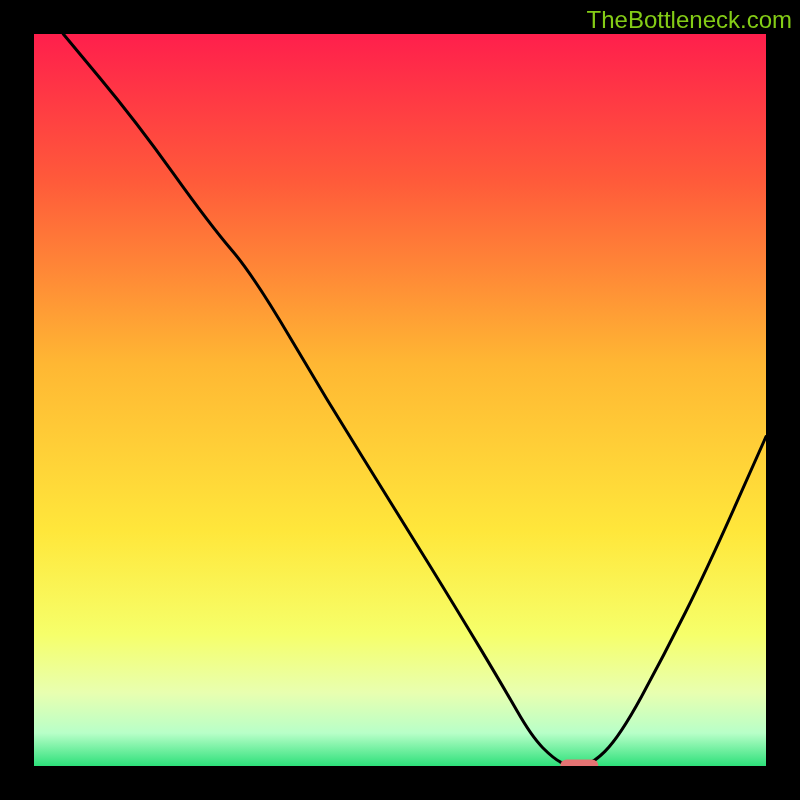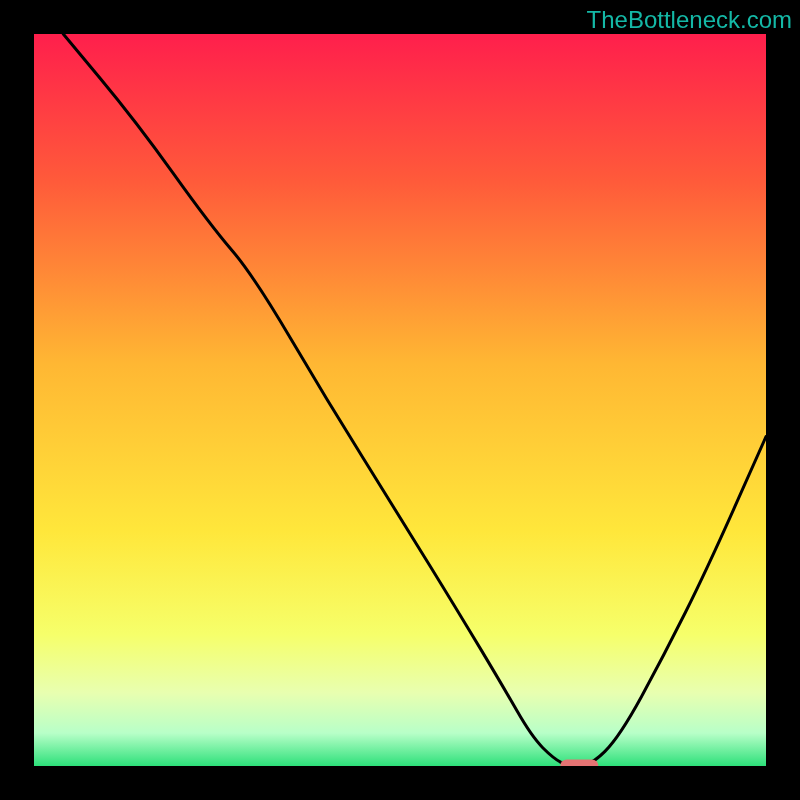--- a/index.html
+++ b/index.html
@@ -15,21 +15,21 @@
     position: absolute;
     top: 0;
     left: 0;
     width: 800px;
     height: 800px;
   }
   .watermark {
     position: absolute;
     top: 6px;
     right: 8px;
-    color: #14b8a6;
+    color: #84cc16;
     font-size: 24px;
     font-weight: 400;
     letter-spacing: 0;
   }
   svg {
     display: block;
   }
 </style>
 </head>
 <body>

